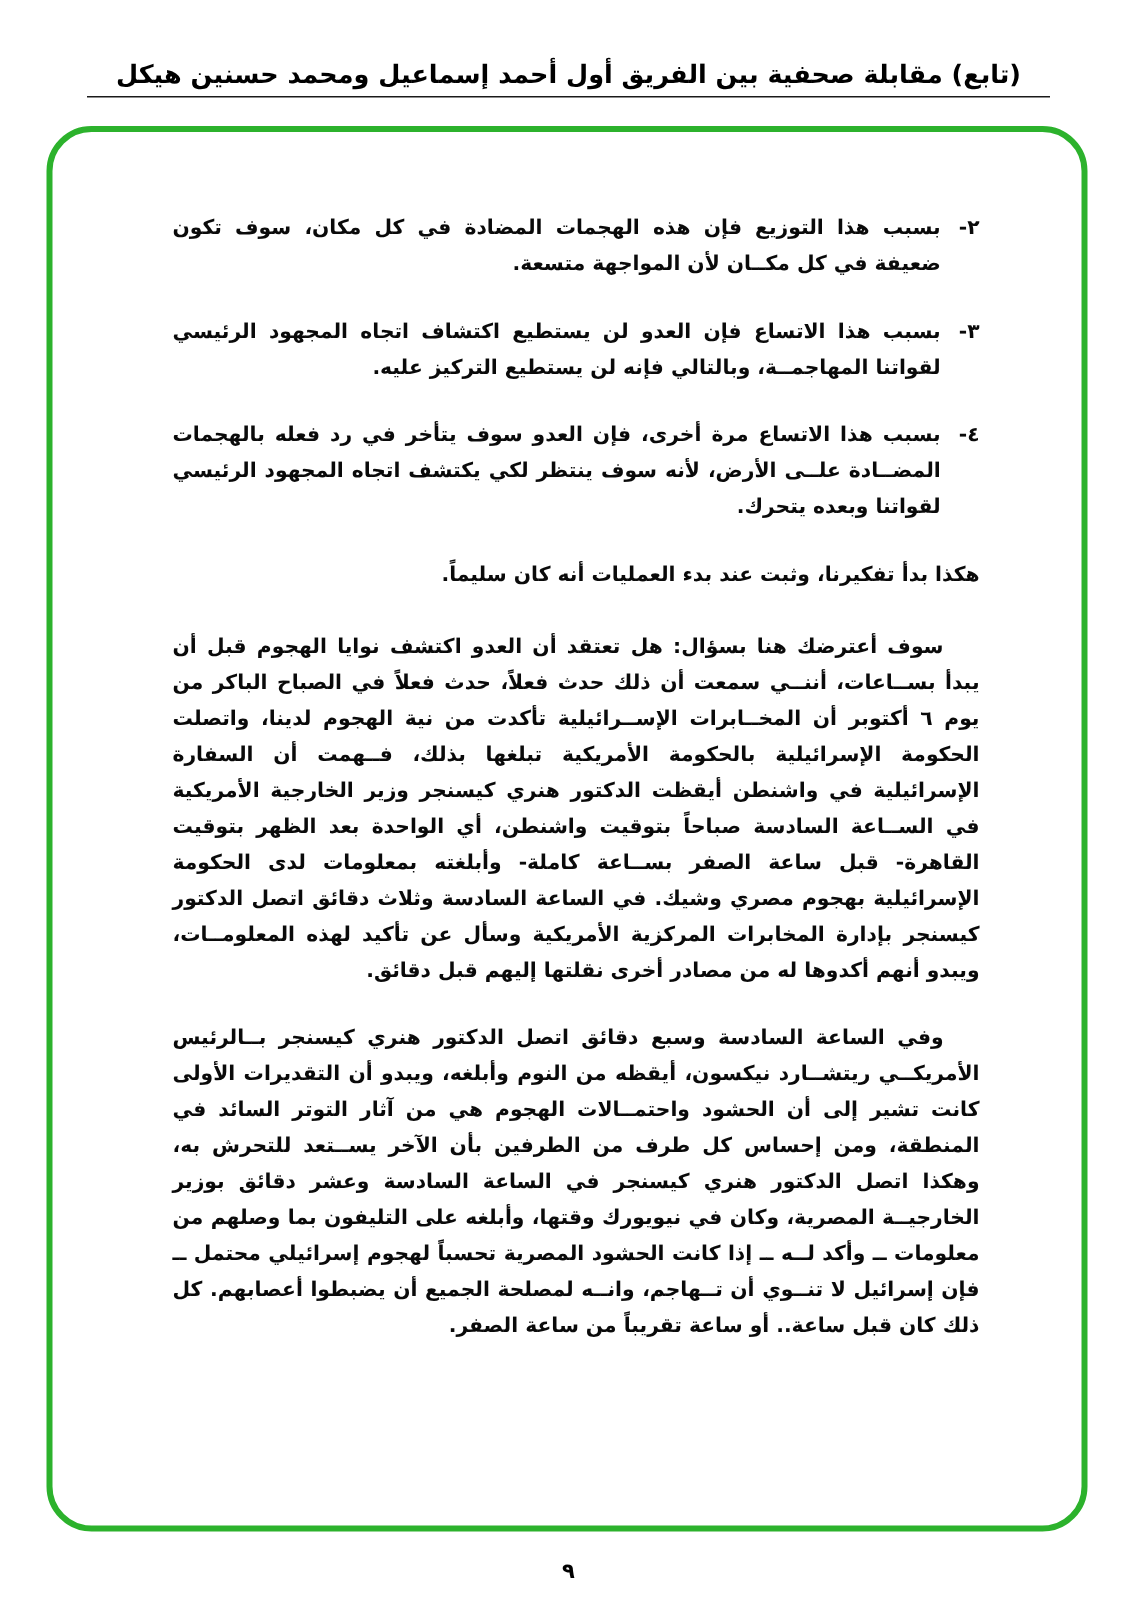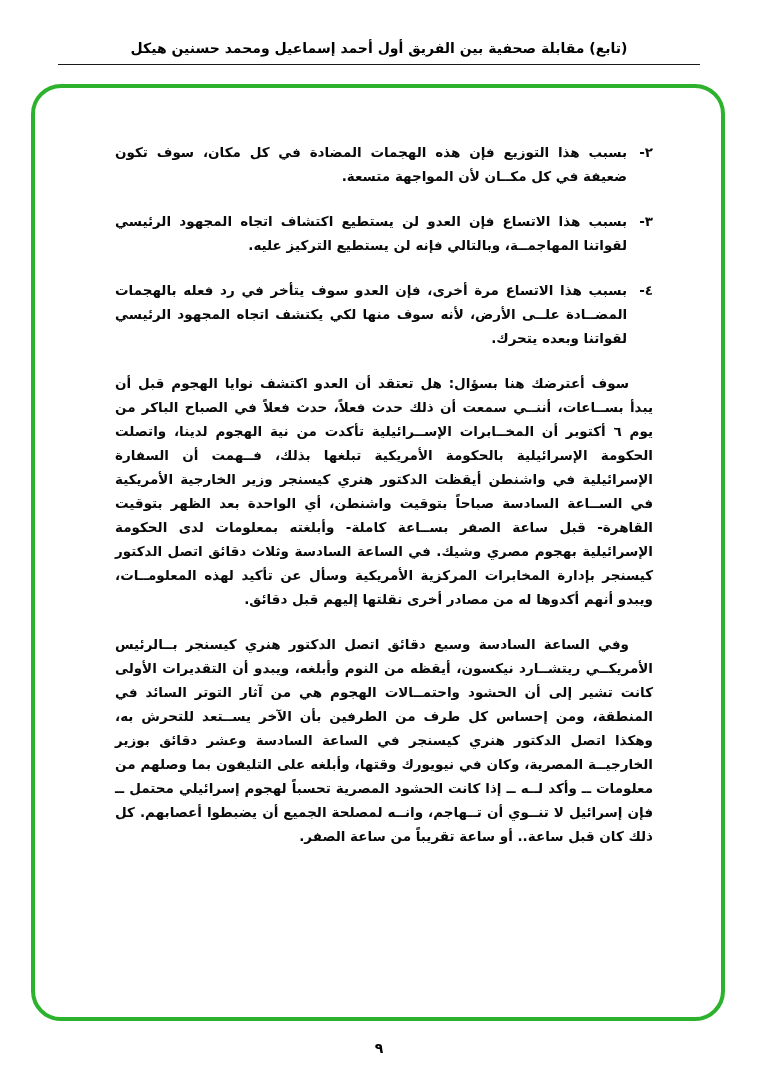--- a/index.html
+++ b/index.html
@@ -15,21 +15,21 @@
     width: 758px; height: 1078px;
     background: #ffffff;
     overflow: hidden;
   }
   .header-title {
     position: absolute;
     top: 40px; left: 0;
     width: 100%;
     text-align: center;
     direction: rtl;
-    font-size: 14px;
+    font-size: 17px;
     font-weight: bold;
     letter-spacing: 0.2px;
   }
   .header-rule {
     position: absolute;
     top: 64px; left: 58px;
     width: 642px;
     border-top: 1.6px solid #1a1a1a;
   }
   .frame {
@@ -101,23 +101,24 @@
       </div>
 
       <div class="list-item">
         <span class="marker">٣-</span>
         <div class="item-text">بسبب هذا الاتساع فإن العدو لن يستطيع اكتشاف اتجاه المجهود الرئيسي لقواتنا المهاجمــة، وبالتالي فإنه لن يستطيع التركيز عليه.</div>
       </div>
 
 
       <div class="list-item">
         <span class="marker">٤-</span>
-        <div class="item-text">بسبب هذا الاتساع مرة أخرى، فإن العدو سوف يتأخر في رد فعله بالهجمات المضــادة علــى الأرض، لأنه سوف منها لكي يكتشف اتجاه المجهود الرئيسي لقواتنا وبعده يتحرك.</div>
+        <div class="item-text">بسبب هذا الاتساع مرة أخرى، فإن العدو سوف يتأخر في رد فعله بالهجمات المضــادة علــى الأرض، لأنه سوف ينتظر لكي يكتشف اتجاه المجهود الرئيسي لقواتنا وبعده يتحرك.</div>
       </div>
 
+      <div class="conclusion">هكذا بدأ تفكيرنا، وثبت عند بدء العمليات أنه كان سليماً.</div>
 
 
       <div class="para">سوف أعترضك هنا بسؤال: هل تعتقد أن العدو اكتشف نوايا الهجوم قبل أن يبدأ بســاعات، أننــي سمعت أن ذلك حدث فعلاً، حدث فعلاً في الصباح الباكر من يوم ٦ أكتوبر أن المخــابرات الإســرائيلية تأكدت من نية الهجوم لدينا، واتصلت الحكومة الإسرائيلية بالحكومة الأمريكية تبلغها بذلك، فــهمت أن السفارة الإسرائيلية في واشنطن أيقظت الدكتور هنري كيسنجر وزير الخارجية الأمريكية في الســاعة السادسة صباحاً بتوقيت واشنطن، أي الواحدة بعد الظهر بتوقيت القاهرة- قبل ساعة الصفر بســاعة كاملة- وأبلغته بمعلومات لدى الحكومة الإسرائيلية بهجوم مصري وشيك. في الساعة السادسة وثلاث دقائق اتصل الدكتور كيسنجر بإدارة المخابرات المركزية الأمريكية وسأل عن تأكيد لهذه المعلومــات، ويبدو أنهم أكدوها له من مصادر أخرى نقلتها إليهم قبل دقائق.</div>
 
       <div class="para">وفي الساعة السادسة وسبع دقائق اتصل الدكتور هنري كيسنجر بــالرئيس الأمريكــي ريتشــارد نيكسون، أيقظه من النوم وأبلغه، ويبدو أن التقديرات الأولى كانت تشير إلى أن الحشود واحتمــالات الهجوم هي من آثار التوتر السائد في المنطقة، ومن إحساس كل طرف من الطرفين بأن الآخر يســتعد للتحرش به، وهكذا اتصل الدكتور هنري كيسنجر في الساعة السادسة وعشر دقائق بوزير الخارجيــة المصرية، وكان في نيويورك وقتها، وأبلغه على التليفون بما وصلهم من معلومات ــ وأكد لــه ــ إذا كانت الحشود المصرية تحسباً لهجوم إسرائيلي محتمل ــ فإن إسرائيل لا تنــوي أن تــهاجم، وانــه لمصلحة الجميع أن يضبطوا أعصابهم. كل ذلك كان قبل ساعة.. أو ساعة تقريباً من ساعة الصفر.</div>
 
     </div>
   </div>
 
   <div class="page-number">٩</div>

